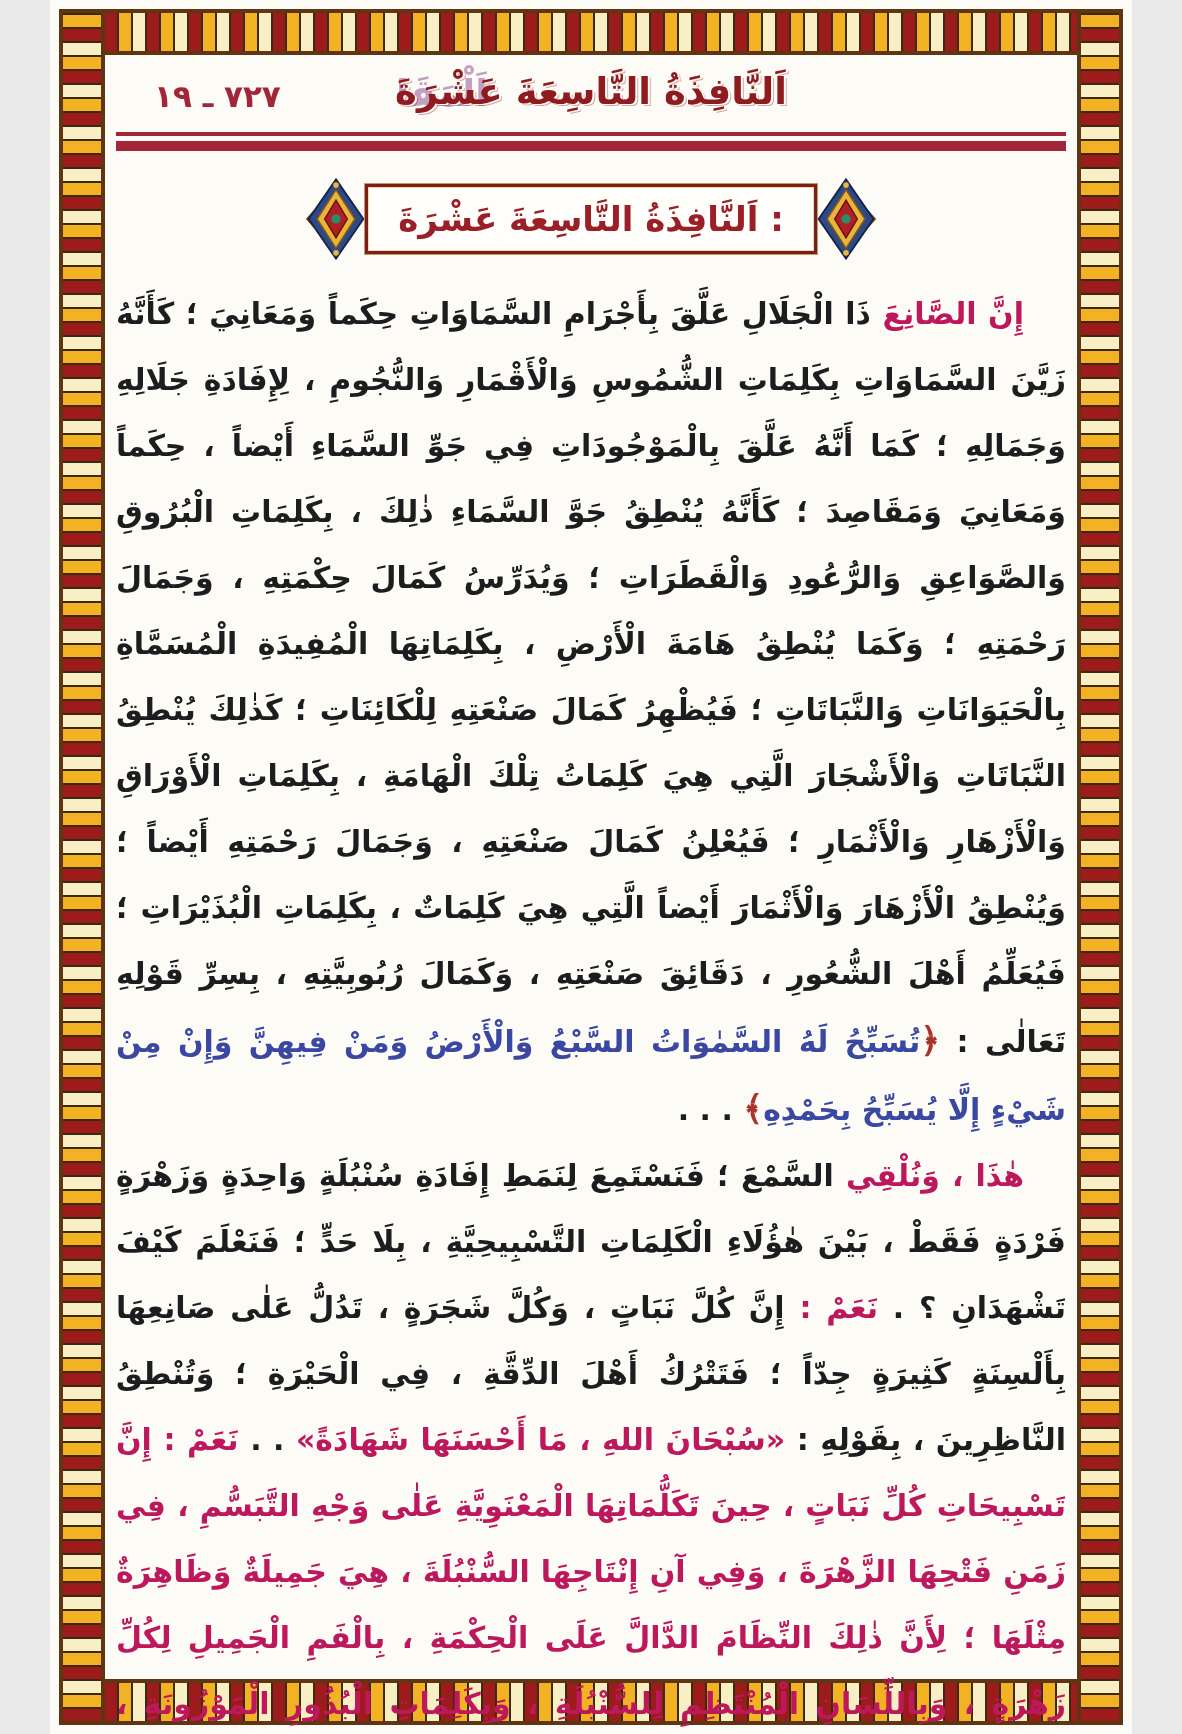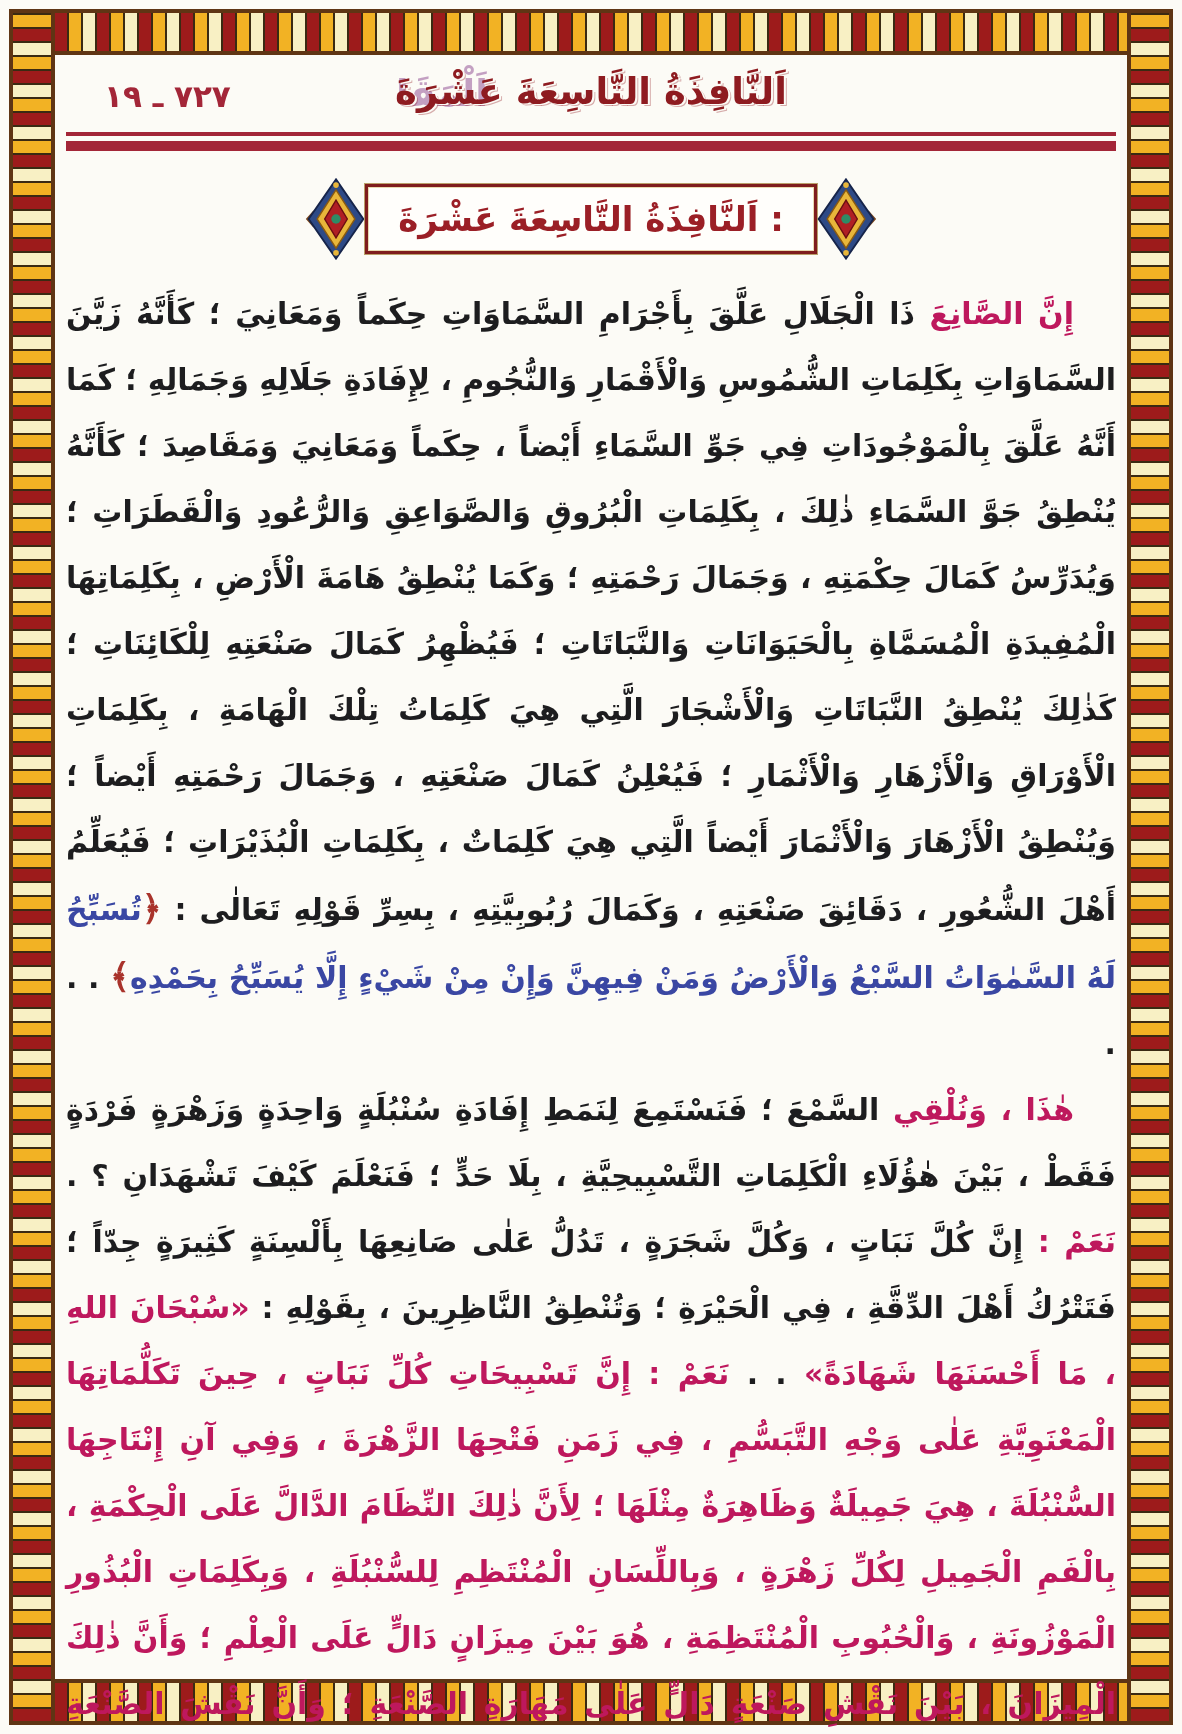--- a/index.html
+++ b/index.html
@@ -1,17 +1,17 @@
 <!DOCTYPE html>
 <html lang="ar"><head>
 <meta charset="utf-8">
 <style>
   html,body{margin:0;padding:0;background:#e9e9e9;}
   .page{
-    position:relative;width:1182px;height:1734px;margin:0 auto;
+    position:relative;width:1082px;height:1734px;margin:0 auto;
     background:#fcfbf6;overflow:hidden;
     font-family:"DejaVu Sans",sans-serif;
   }
   
   .band{position:absolute;border:4px solid #5f3514;box-sizing:border-box;}
   .band.h{left:9px;right:9px;height:46px;
     background:repeating-linear-gradient(90deg,
       #9d1b1b 0 12px,#3a2a12 12px 14px,
       #f2b224 14px 26px,#3a2a12 26px 28px,
       #f8f0c4 28px 40px,#3a2a12 40px 42px);}

